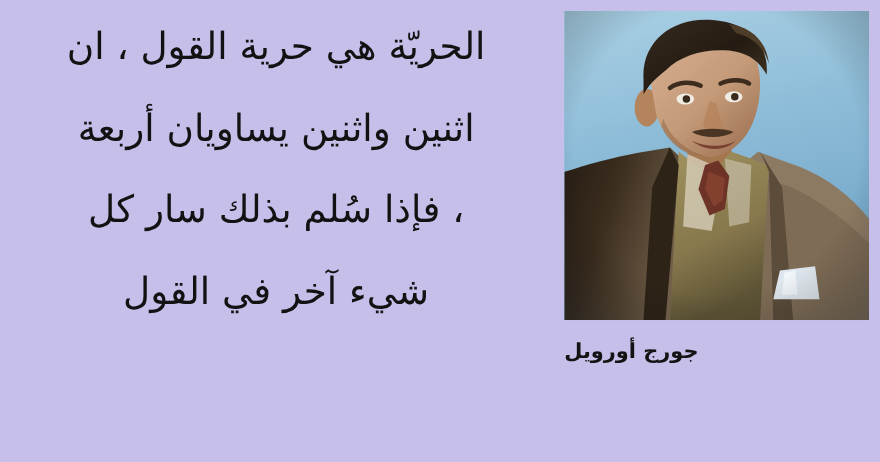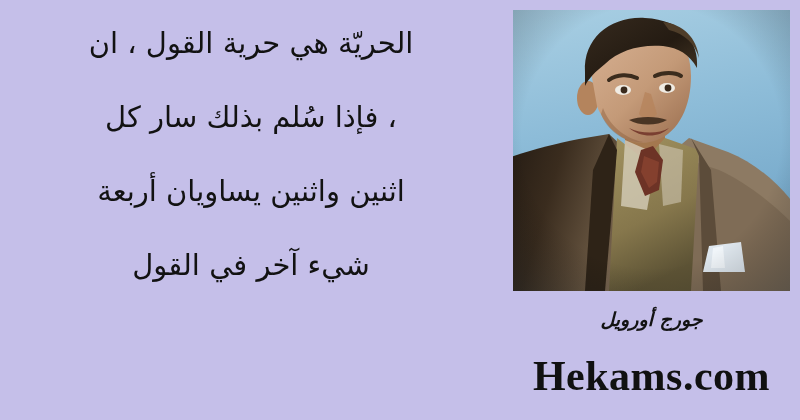--- a/index.html
+++ b/index.html
@@ -33,21 +33,21 @@
     direction: rtl;
     text-align: center;
     display: flex;
     flex-direction: column;
     justify-content: flex-start;
     align-items: stretch;
   }
 
   .quote-line {
     font-family: "DejaVu Sans", sans-serif;
-    font-size: 29px;
+    font-size: 34px;
     line-height: 74px;
     color: #121212;
     white-space: nowrap;
     letter-spacing: 0px;
     font-weight: 400;
   }
 
   
   .photo-frame {
     position: absolute;
@@ -66,28 +66,27 @@
     height: 100%;
     display: block;
   }
 
   
   .author-name {
     position: absolute;
     left: 513px;
     top: 308px;
     width: 277px;
-    text-align: center;
+    text-align: left;
     direction: rtl;
     font-family: "DejaVu Sans", sans-serif;
     font-size: 19px;
     font-weight: 700;
     color: #131313;
     white-space: nowrap;
-    font-style: italic;
   }
 
   .site-name {
     position: absolute;
     left: 513px;
     top: 352px;
     width: 277px;
     text-align: center;
     direction: ltr;
     font-family: "Liberation Serif", "DejaVu Serif", serif;
@@ -98,22 +97,22 @@
     white-space: nowrap;
   }
 </style>
 </head>
 <body>
 
 <div class="card">
 
   <div class="quote-block">
     <div class="quote-line">الحريّة هي حرية القول ، ان</div>
+    <div class="quote-line">اثنين واثنين يساويان أربعة</div>
     <div class="quote-line">، فإذا سُلم بذلك سار كل</div>
-    <div class="quote-line">اثنين واثنين يساويان أربعة</div>
     <div class="quote-line">شيء آخر في القول</div>
   </div>
 
   <div class="photo-frame">
     <svg class="photo-canvas" viewBox="0 0 277 281" preserveAspectRatio="none">
       <defs>
         <linearGradient id="skyGrad" x1="0" y1="0" x2="0.2" y2="1">
           <stop offset="0%" stop-color="#a9cfe3"></stop>
           <stop offset="45%" stop-color="#8dbcd8"></stop>
           <stop offset="100%" stop-color="#6fa3c6"></stop>
@@ -196,15 +195,14 @@
       <path d="M 116 118 C 128 128 146 128 156 118 C 146 124 128 124 116 118 Z" fill="#7a3f31"></path>
 
       <path d="M 90 98 C 96 114 110 128 130 132 C 112 134 94 120 88 104 Z" fill="#8c5f3f" opacity="0.45"></path>
 
       <rect x="0" y="0" width="277" height="281" fill="url(#vign)"></rect>
     </svg>
   </div>
 
   <div class="author-name">جورج أورويل</div>
 
-  <div class="site-name">Hekams.com</div>
 
 </div>
 
 </body></html>

